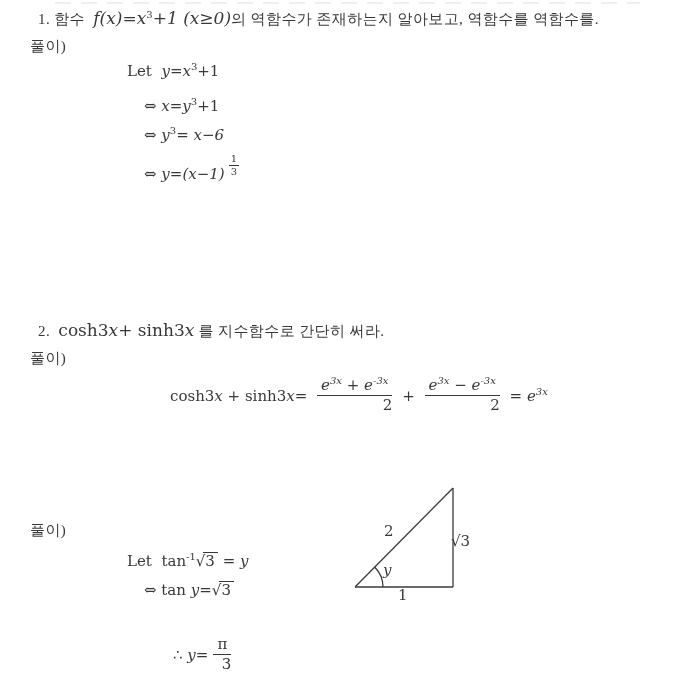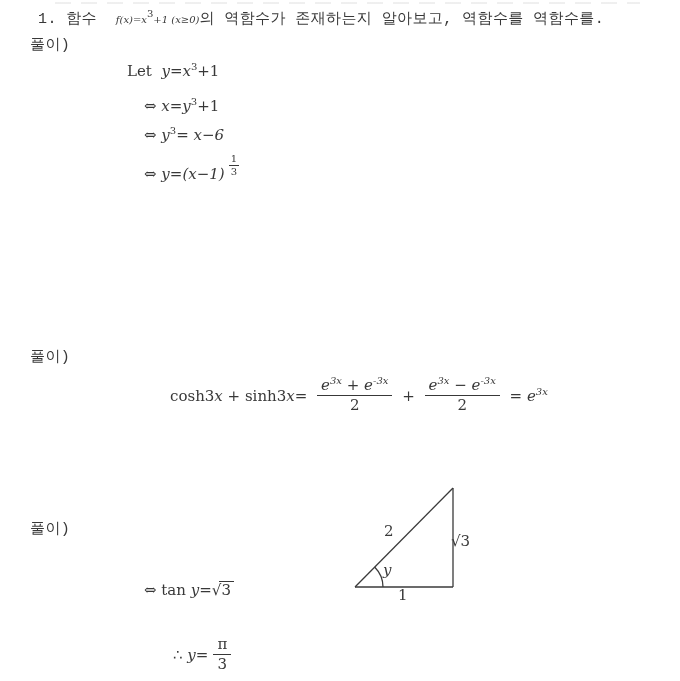--- a/index.html
+++ b/index.html
@@ -10,36 +10,36 @@
   }
   .artifact {
     position:absolute; left:55px; top:2px; width:585px; height:2px; opacity:.45;
     background:repeating-linear-gradient(90deg,#dcdcdc 0 16px,transparent 16px 26px);
   }
   .line {
     position:absolute; white-space:pre; font-size:15px; line-height:20px;
     font-family:"DejaVu Serif","Liberation Serif",serif;
   }
   .ks {
-    font-family:Liberation Mono, monospace;
+    font-family:Liberation Serif, serif;
     font-size:15px; letter-spacing:0.4px;
   }
-  .m  { font-family:"DejaVu Serif","Liberation Serif",serif; font-size:10px; }
+  .m  { font-family:"DejaVu Serif","Liberation Serif",serif; font-size:17px; }
   .it { font-style:italic; }
   sup.s   { font-size:10px; line-height:0; }
   sup.idx { font-size:10px; line-height:0; vertical-align:7px; margin-right:-3px; }
   
   .supfrac {
     display:inline-block; vertical-align:middle; position:relative; top:-9px;
     font-size:10px; line-height:10px; text-align:center; margin-left:4px;
   }
   .supfrac .fn { display:block; border-bottom:1px solid #383838; padding:0 2px 1px; }
   .supfrac .fd { display:block; padding-top:1px; }
   
-  .frac { display:inline-block; text-align:center; margin:0 5px; }
+  .frac { display:inline-block; text-align:right; margin:0 5px; }
   .frac .fn { display:block; line-height:17px; padding:0 4px 1px; white-space:pre; }
   .frac .fd { display:block; line-height:17px; border-top:1.3px solid #383838; padding-top:1px; }
   
   .rt { display:inline-block; border-top:1.3px solid #383838; line-height:15px; padding:1px 3px 0 2px; margin-left:-2px; }
   .eqrow {
     position:absolute; display:flex; align-items:center; white-space:pre;
     font-size:15px; font-family:"DejaVu Serif","Liberation Serif",serif;margin-left:36px;
   }
   .run { white-space:pre; }
   .tri { position:absolute; left:340px; top:474px; }
@@ -60,34 +60,36 @@
 
   <div class="line" style="left:127px;top:61px"><span>Let  </span><span class="it">y=x</span><sup class="s">3</sup><span>+1</span></div>
 
   <div class="line" style="left:144px;top:96px"><span>⇔ </span><span class="it">x=y</span><sup class="s">3</sup><span>+1</span></div>
 
   <div class="line" style="left:144px;top:125px"><span>⇔ </span><span class="it">y</span><sup class="s">3</sup><span class="it">= x−6</span></div>
 
   <div class="line" style="left:144px;top:163px"><span>⇔ </span><span class="it">y=(x−1)</span><span class="supfrac"><span class="fn">1</span><span class="fd">3</span></span></div>
 
 
+  <div class="line" style="left:38px;top:320px"><span class="ks">2.  </span><span class="m">cosh3</span><span class="m it">x</span><span class="m">+ sinh3</span><span class="m it">x</span><span class="ks"> 를 지수함수로 간단히 써라.</span></div>
 
   <div class="line ks" style="left:30px;top:348px">풀이)</div>
 
   <div class="eqrow" style="left:134px;top:377px">
     <span class="run"><span>cosh3</span><span class="it">x</span><span> + sinh3</span><span class="it">x</span><span>= </span></span>
     <span class="frac"><span class="fn"><span class="it">e</span><sup class="s it">3x</sup><span> + </span><span class="it">e</span><sup class="s it">-3x</sup></span><span class="fd">2</span></span>
     <span class="run"> + </span>
     <span class="frac"><span class="fn"><span class="it">e</span><sup class="s it">3x</sup><span> − </span><span class="it">e</span><sup class="s it">-3x</sup></span><span class="fd">2</span></span>
     <span class="run"><span> = </span><span class="it">e</span><sup class="s it">3x</sup></span>
   </div>
 
 
   <div class="line ks" style="left:30px;top:520px">풀이)</div>
 
+  <div class="line" style="left:127px;top:551px"><span>Let  </span><span>tan</span><sup class="s">-1</sup><span>√</span><span class="rt">3</span><span> = </span><span class="it">y</span></div>
 
   <div class="line" style="left:144px;top:580px"><span>⇔ </span><span>tan </span><span class="it">y</span><span>=</span><span>√</span><span class="rt">3</span></div>
 
   <div class="eqrow" style="left:137px;top:636px">
     <span class="run"><span>∴ </span><span class="it">y</span><span>=</span></span>
     <span class="frac"><span class="fn">π</span><span class="fd">3</span></span>
   </div>
 
   <svg class="tri" width="160" height="135" viewBox="0 0 160 135">
     <line x1="15" y1="113" x2="113" y2="14"></line>

